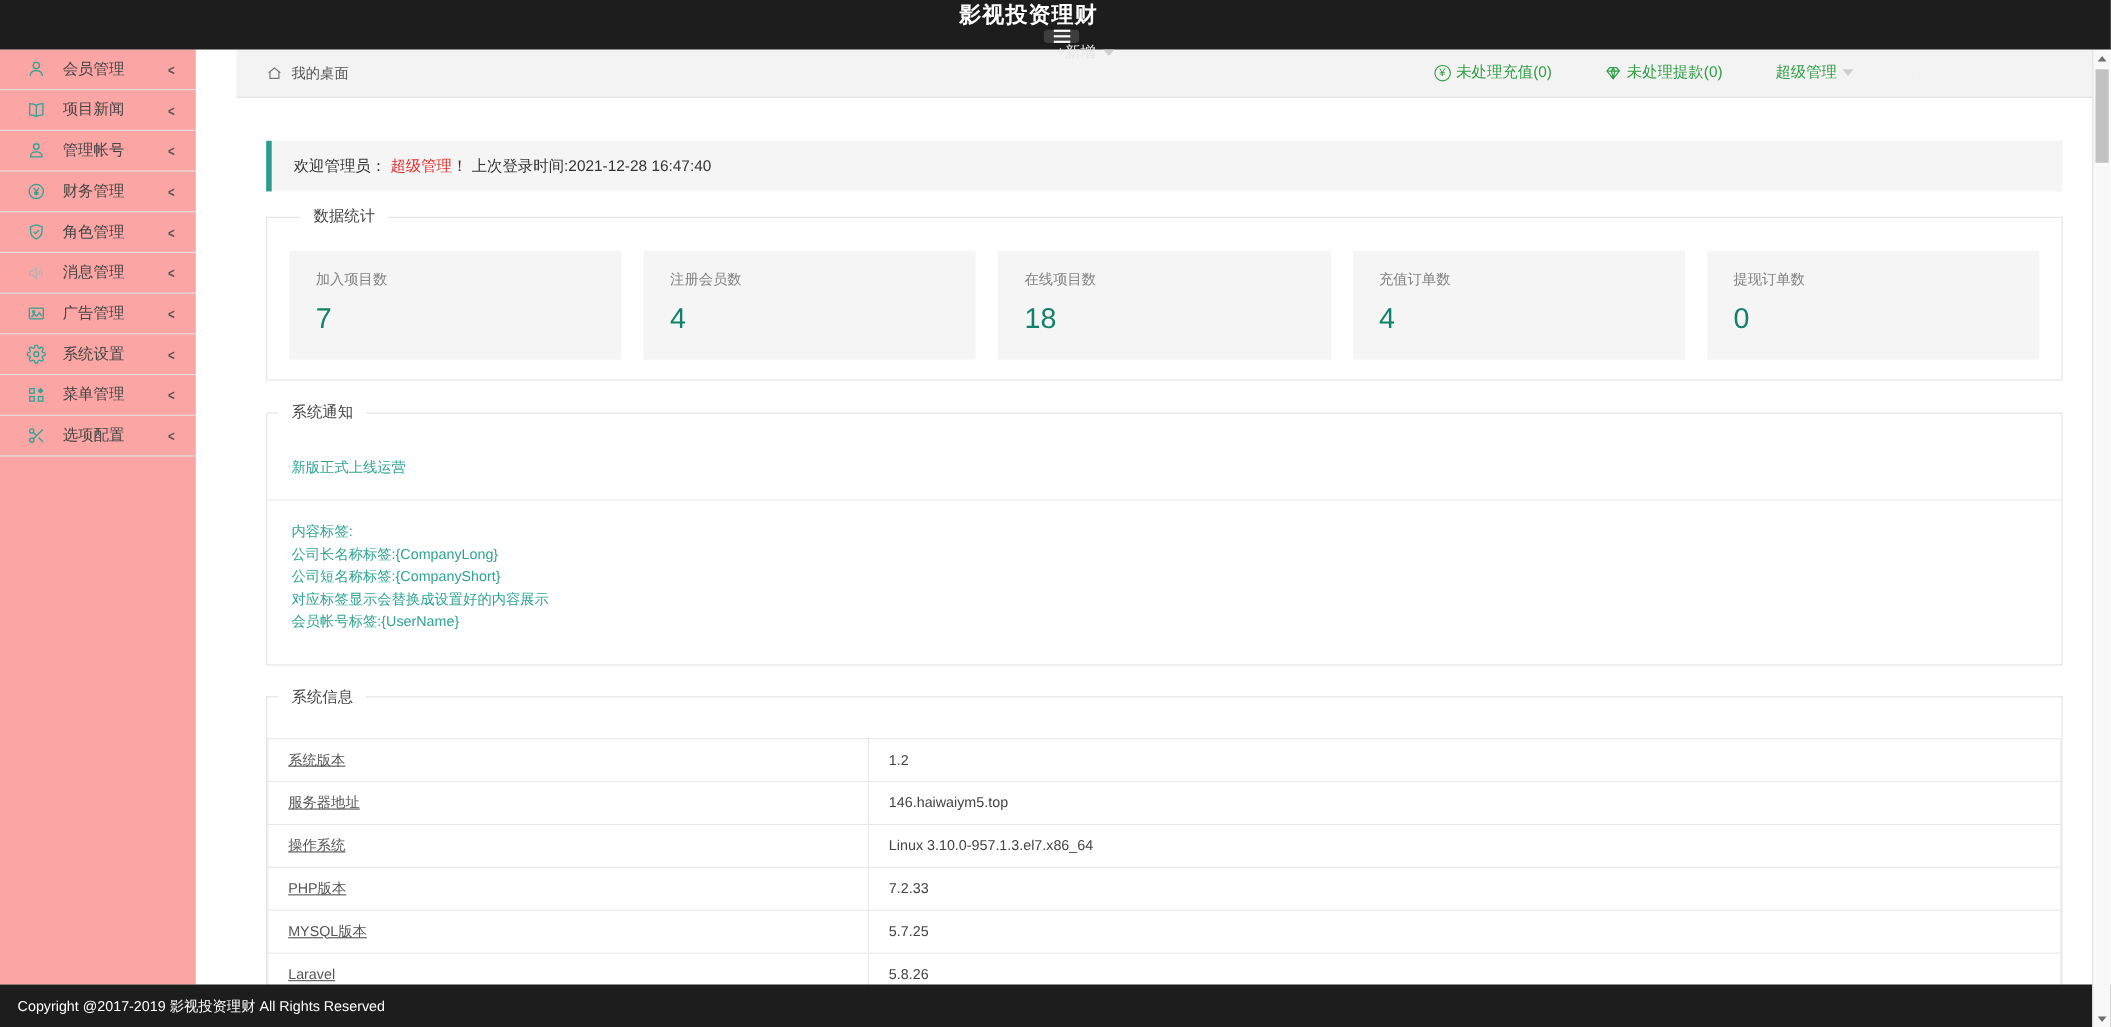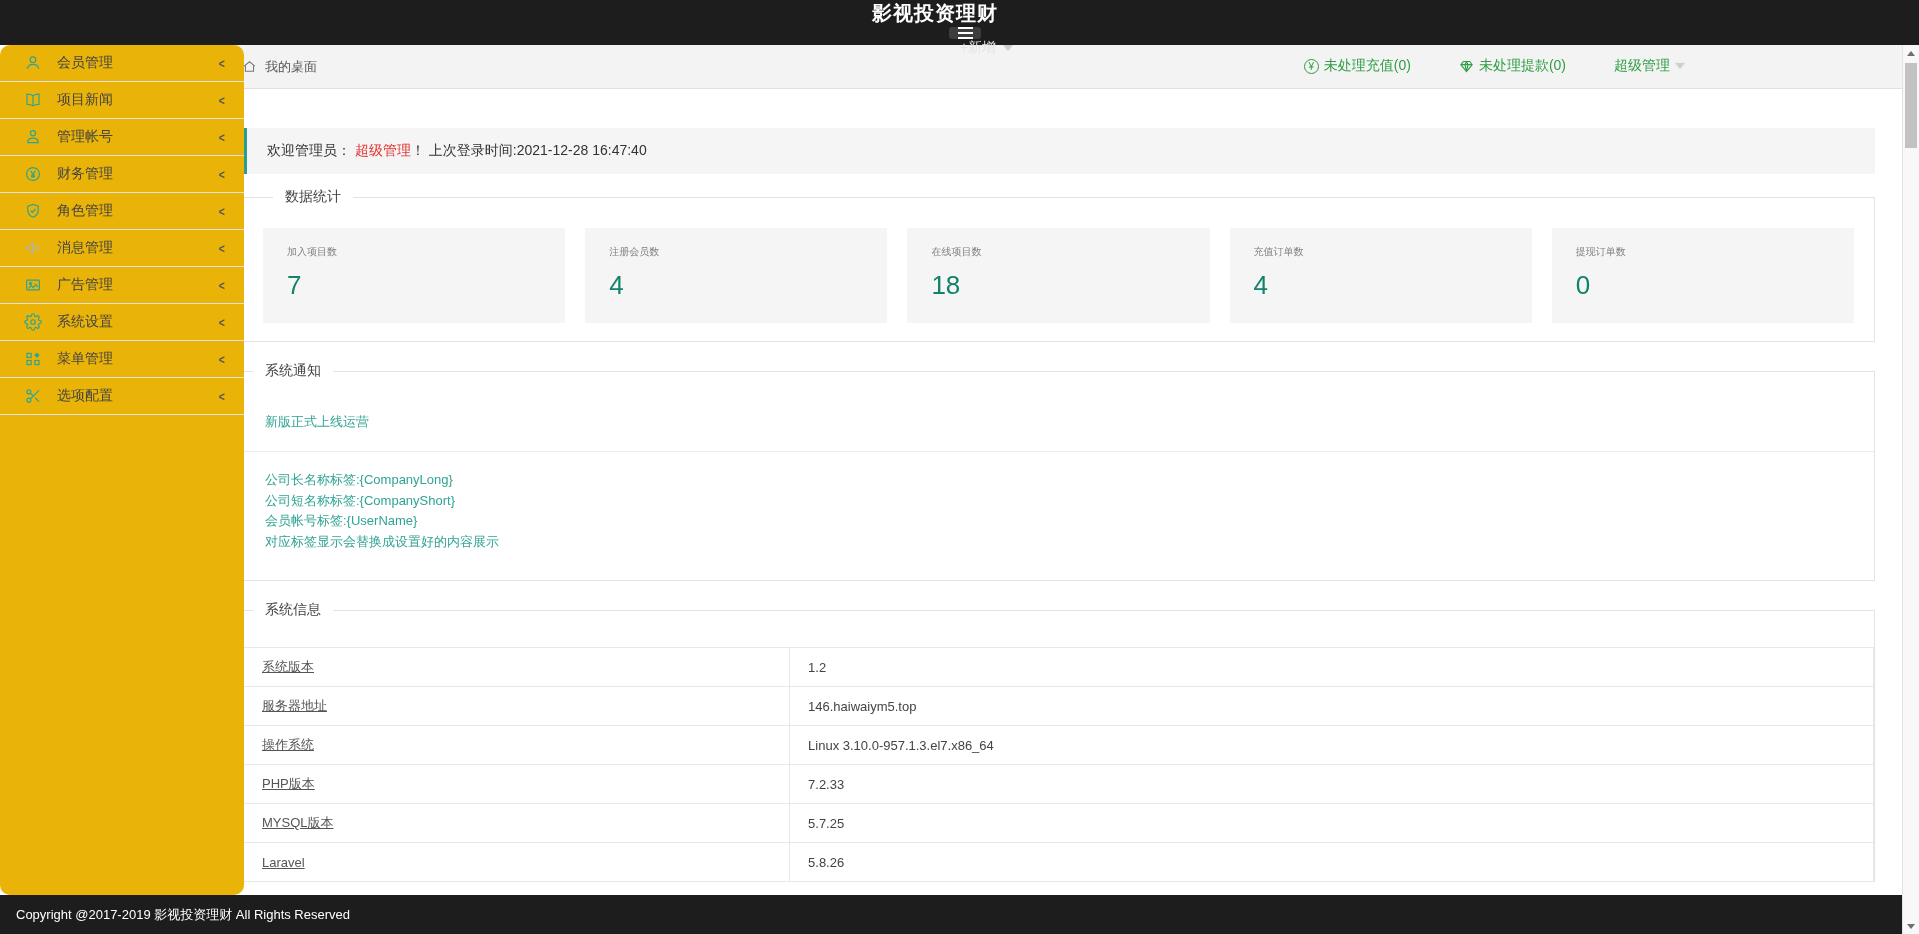--- a/index.html
+++ b/index.html
@@ -14,21 +14,21 @@
   .add-btn { margin-left:54px; color:#e5e5e5; font-size:14px; display:flex; align-items:center; gap:7px; cursor:pointer;justify-content:center; }
   .caret { width:0; height:0; border-left:5px solid transparent; border-right:5px solid transparent; border-top:6px solid #cfcfcf; display:inline-block; }
   .topbar-right { margin-left:auto; display:flex; align-items:center; gap:48px; padding-right:26px; font-size:14px; }
   .tb-link { display:flex; align-items:center; gap:5px; cursor:pointer; white-space:nowrap; }
   .tb-green { color:#2f9e44; }
   .tb-white { color:#f2f2f2; }
   .yen-badge { display:inline-flex; width:15px; height:15px; border:1px solid #2f9e44; border-radius:50%; font-size:10px; line-height:13px; justify-content:center; align-items:center; }
   .tb-icon svg { display:block; }
 
   
-  .sidebar { position:absolute; top:45px; left:0; width:244px; bottom:39px; background:#eab308; z-index:2;border-radius:10px; }
+  .sidebar { position:absolute; top:45px; left:0; width:178px; bottom:39px; background:#fca5a5; z-index:2; }
   .side-item { height:37px; display:flex; align-items:center; padding:0 18px 0 24px; border-bottom:1px solid #e2e2e2; cursor:pointer; }
   .side-item .ic { width:18px; height:18px; color:#2fa493; flex:none; }
   .side-item .ic svg { display:block; }
   .side-item.muted-ic .ic { color:#b3b3b3; }
   .side-item .lbl { margin-left:15px; font-size:14px; color:#444; flex:1; }
   .side-item .chev { color:#555; font-size:13px; font-weight:bold; transform:scaleX(.8); }
 
   
   .breadcrumb { position:absolute; left:215px; top:45px; right:17px; height:44px; background:#f3f3f3; border-bottom:1px solid #e0e0e0; display:flex; align-items:center; padding-left:27px; z-index:1; }
   .crumb { display:flex; align-items:center; gap:8px; color:#555; font-size:13px; cursor:pointer; }
@@ -39,21 +39,21 @@
 
   .welcome { margin-top:14px; background:#f5f5f5; border-left:5px solid #2a9d8f; padding:14px 20px; font-size:14px; color:#333; }
   .welcome .admin { color:#e53030; }
 
   fieldset.section { border:1px solid #e3e3e3; margin-top:14px; padding:22px 20px 18px; }
   fieldset.section + fieldset.section { margin-top:20px; }
   fieldset.section legend { font-size:14px; color:#444; margin-left:10px; padding:0 12px; }
 
   .stats-row { display:flex; gap:20px; }
   .stat-card { flex:1; background:#f5f5f5; padding:17px 24px 22px; }
-  .stat-label { font-size:10px; color:#828282; }
+  .stat-label { font-size:13px; color:#828282; }
   .stat-value { margin-top:11px; font-size:26px; color:#12826b; }
 
   fieldset.notice-fs { padding:12px 0 14px; }
   .notice-link-row { padding:20px 22px; border-bottom:1px solid #ececec; }
   .notice-link { color:#2fa493; font-size:13px; cursor:pointer; text-decoration:none; }
   .notice-block { padding:18px 22px 14px; }
   .notice-line { color:#2fa493; font-size:13px; line-height:20.5px; }
 
   fieldset.sysinfo-fs { padding:28px 0 0; border-bottom:none; }
   table.info { width:100%; border-collapse:collapse; font-size:13px; }
@@ -271,24 +271,25 @@
       </div>
     </div>
   </fieldset>
 
   <fieldset class="section notice-fs">
     <legend>系统通知</legend>
     <div class="notice-link-row">
       <a class="notice-link">新版正式上线运营</a>
     </div>
     <div class="notice-block">
+      <div class="notice-line">内容标签:</div>
       <div class="notice-line">公司长名称标签:{CompanyLong}</div>
       <div class="notice-line">公司短名称标签:{CompanyShort}</div>
+      <div class="notice-line">对应标签显示会替换成设置好的内容展示</div>
       <div class="notice-line">会员帐号标签:{UserName}</div>
-      <div class="notice-line">对应标签显示会替换成设置好的内容展示</div>
     </div>
   </fieldset>
 
   <fieldset class="section sysinfo-fs">
     <legend>系统信息</legend>
     <table class="info">
       <tbody>
         <tr>
           <td class="k">系统版本</td>
           <td class="v">1.2</td>

